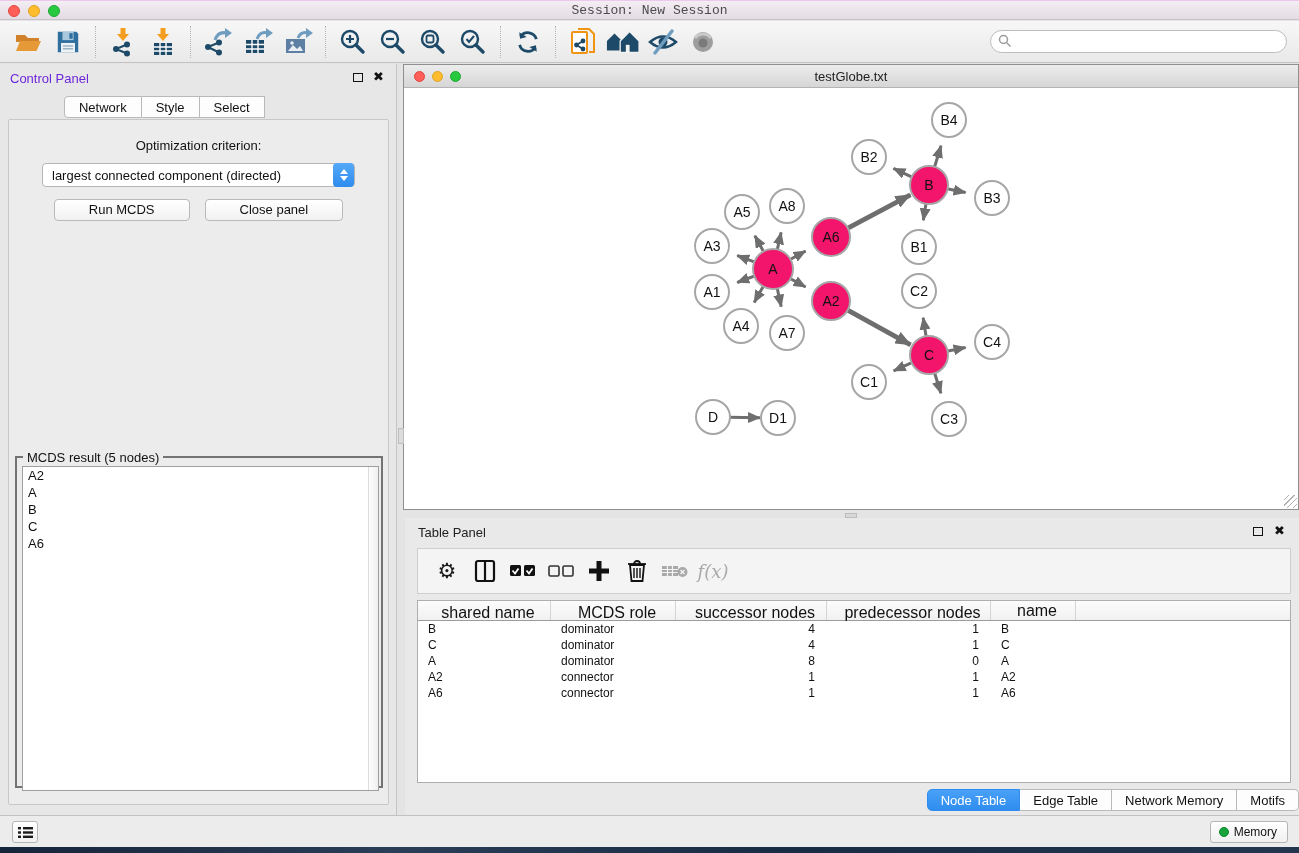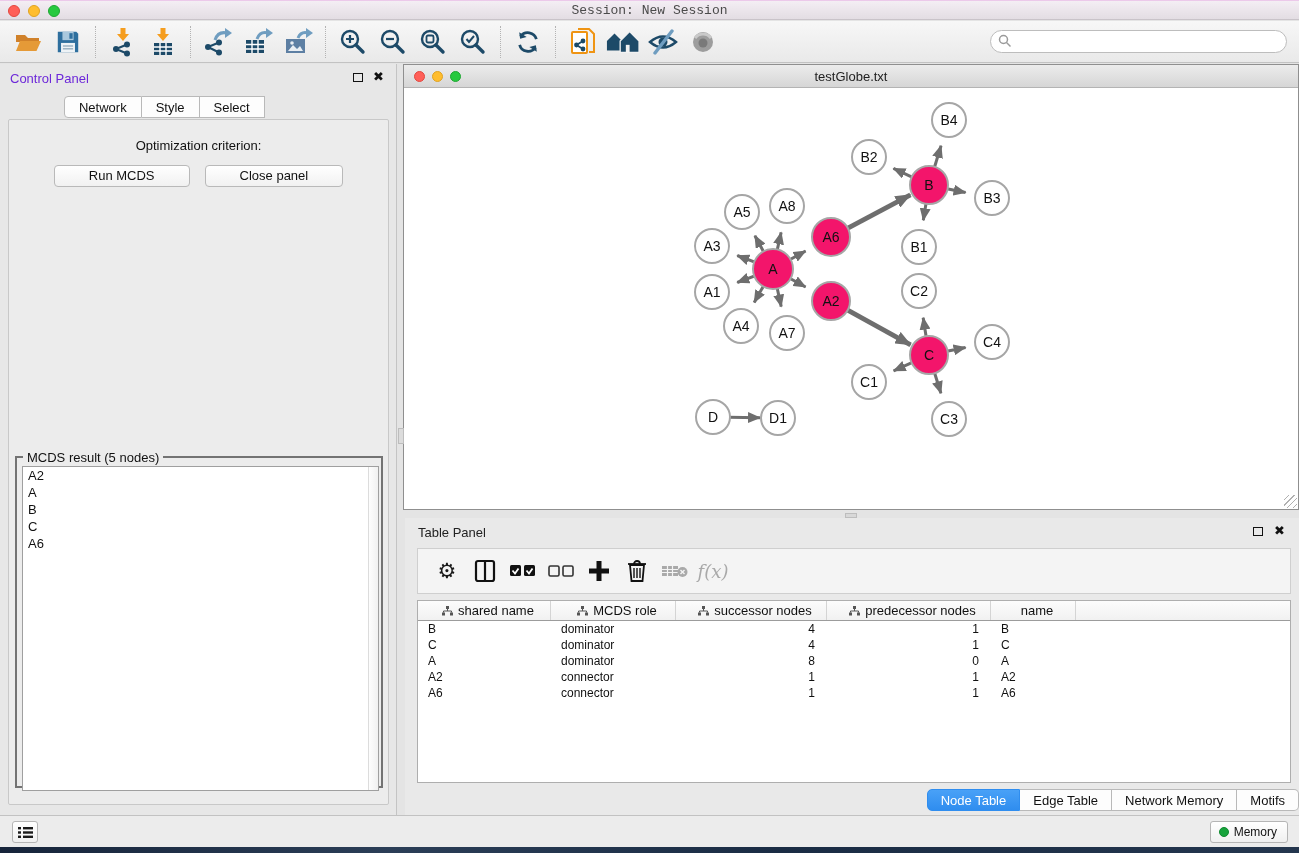--- a/index.html
+++ b/index.html
@@ -83,21 +83,21 @@
   .tp-header .tp-title { position:absolute; left:13px; top:7px; font-size:13px; color:#222; }
   .tp-header .float-ico { right:36px; } .tp-header .close-ico { right:14px; }
   .tp-toolbar { position:absolute; left:12px; top:30px; width:874px; height:46px; background:#f4f4f4;
     border:1px solid #cfcfcf; display:flex; align-items:center; padding-left:14px; gap:8px; }
   .tp-btn { width:30px; height:32px; display:flex; align-items:center; justify-content:center; }
   .gear-glyph { font-family:"DejaVu Sans",sans-serif; font-size:21px; color:#1a1a1a; line-height:1; }
   .fx-glyph { font-family:"DejaVu Serif",serif; font-style:italic; font-size:18px; color:#a9a9a9; }
 
   .data-table { position:absolute; left:12px; top:82px; width:874px; height:183px; background:#fff; border:1px solid #aeaeae; }
   .dt-head { display:flex; height:20px; background:linear-gradient(#fcfcfc,#f1f1f1); border-bottom:1px solid #9c9c9c; }
-  .tcol { display:flex; align-items:center; gap:5px; padding-left:8px; border-right:1px solid #d4d4d4; font-size:13px; color:#111; justify-content:center; }
+  .tcol { display:flex; align-items:center; gap:5px; padding-left:8px; border-right:1px solid #d4d4d4; font-size:16px; color:#111; justify-content:center;flex-direction:column; }
   .tcol .tcol-label { white-space:nowrap; }
   .dt-row { display:flex; height:16px; }
   .dt-cell { font-size:12px; color:#111; padding:1px 12px 0 10px; white-space:nowrap; }
   .dt-cell.right { text-align:right; }
 
   .bottom-tabs { position:absolute; left:0; top:271px; width:100%; display:flex; justify-content:flex-end; }
   .bt-tab { height:22px; padding:0 13px; font-size:13px; line-height:21px; background:#fdfdfd; border:1px solid #b9b9b9; border-left:none; color:#111; }
   .bt-tab:first-child { border-left:1px solid #b9b9b9; border-radius:5px 0 0 5px; }
   .bt-tab:last-child { border-radius:0 5px 5px 0; }
   .bt-tab.active { background:linear-gradient(#49a1f7,#2f8def); color:#fff; border-color:#2f8def; }
@@ -279,20 +279,27 @@
         <span class="close-ico">✖</span>
       </div>
       <div class="cp-tabs" id="cp-tabs">
           <div class="cp-tab">Network</div>
           <div class="cp-tab">Style</div>
           <div class="cp-tab">Select</div>
           <div class="cp-tab active">MCDS</div>
         </div>
       <div class="cp-body">
         <div class="opt-label">Optimization criterion:</div>
+        <div class="select-box">
+          <span class="sel-text">largest connected component (directed)</span>
+          <span class="sel-stepper">
+              <span class="tri-up"></span>
+              <span class="tri-dn"></span>
+            </span>
+        </div>
         <div class="btn-row">
           <button class="mac-btn">Run MCDS</button>
           <button class="mac-btn">Close panel</button>
         </div>
         <div class="groupbox">
           <span class="legend">MCDS result (5 nodes)</span>
           <div class="mcds-list" id="mcds-list">
             <div class="mcds-scroll"></div>
           <div class="mcds-item">A2</div>
               <div class="mcds-item">A</div>

